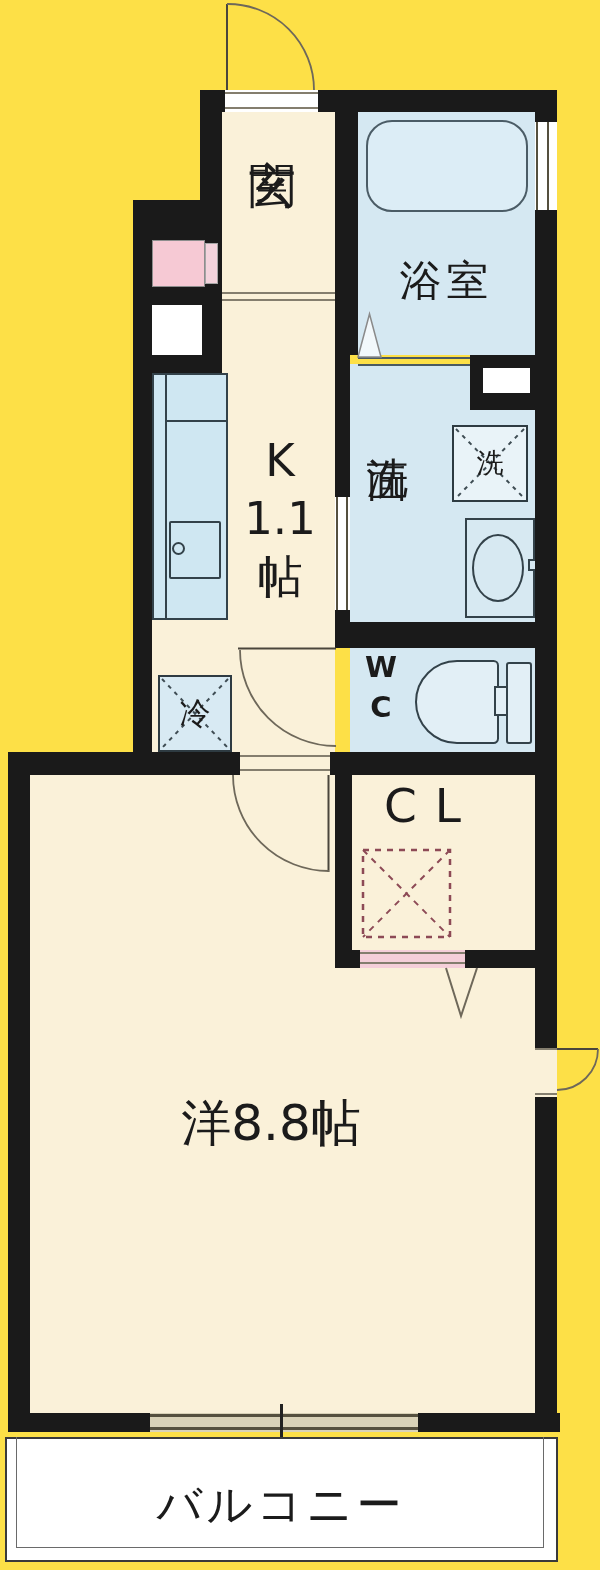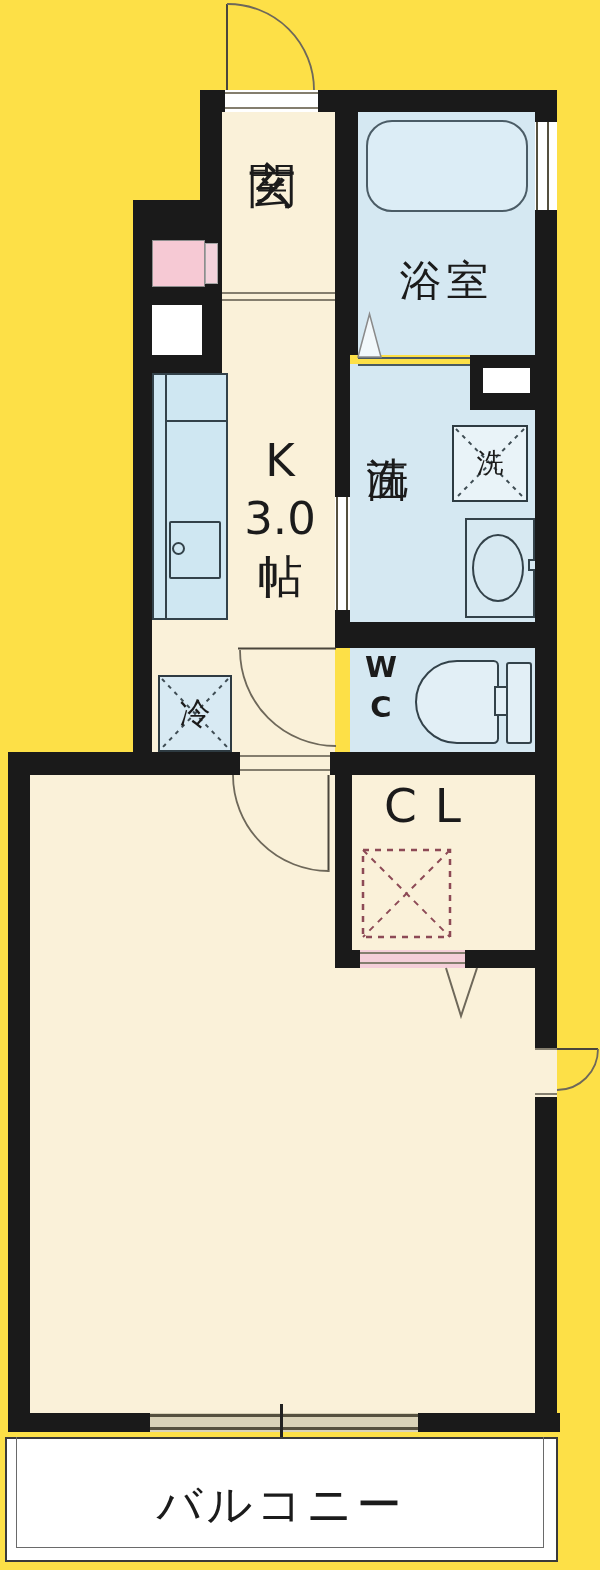--- a/index.html
+++ b/index.html
@@ -144,23 +144,24 @@
     <line x1="524" y1="429" x2="456" y2="498" stroke="#3f4d54" stroke-width="2" stroke-dasharray="4 5"></line>
 
     <rect x="363" y="850" width="87" height="87" fill="none" stroke="#8d4a56" stroke-width="2.5" stroke-dasharray="6 6"></rect>
     <line x1="363" y1="850" x2="450" y2="937" stroke="#8d4a56" stroke-width="2" stroke-dasharray="6 6"></line>
     <line x1="450" y1="850" x2="363" y2="937" stroke="#8d4a56" stroke-width="2" stroke-dasharray="6 6"></line>
   </svg>
 
   <div class="label vert" style="left:247px;top:122px;font-size:47px;letter-spacing:6px;">玄関</div>
   <div class="label ctr" style="left:358px;top:258px;width:177px;font-size:42px;letter-spacing:5px;">浴室</div>
   <div class="label ctr" style="left:230px;top:436px;width:100px;font-size:45px;">K</div>
-  <div class="label ctr" style="left:230px;top:494px;width:100px;font-size:45px;">3.0</div>
+  <div class="label ctr" style="left:230px;top:494px;width:100px;font-size:45px;">1.1</div>
   <div class="label ctr" style="left:230px;top:552px;width:100px;font-size:45px;">帖</div>
   <div class="label vert" style="left:364px;top:424px;font-size:42px;letter-spacing:6px;">洗面</div>
   <div class="label" style="left:452px;top:448px;width:76px;text-align:center;font-size:27px;">洗</div>
   <div class="label" style="left:360px;top:652px;width:42px;text-align:center;font-size:29px;font-weight:600;">W</div>
   <div class="label" style="left:360px;top:692px;width:42px;text-align:center;font-size:29px;font-weight:600;">C</div>
   <div class="label" style="left:158px;top:696px;width:74px;text-align:center;font-size:31px;">冷</div>
   <div class="label" style="left:384px;top:780px;font-size:47px;letter-spacing:18px;text-align:center;">CL</div>
+  <div class="label ctr" style="left:71px;top:1096px;width:400px;font-size:50px;">洋8.8帖</div>
   <div class="label ctr" style="left:56px;top:1480px;width:450px;font-size:45px;letter-spacing:4px;">バルコニー</div>
 
 </div>
 
 </body></html>

